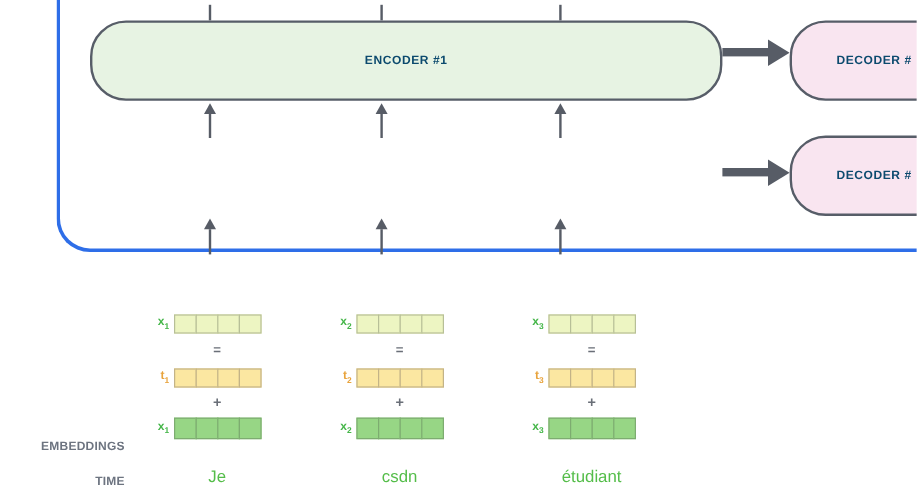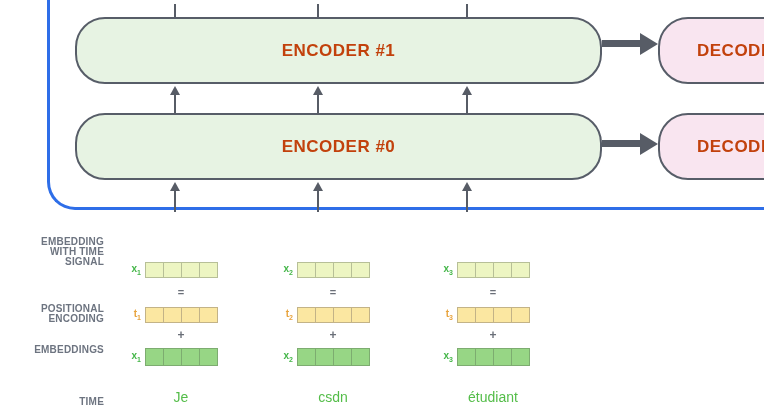--- a/index.html
+++ b/index.html
@@ -10,21 +10,21 @@
   
   .bracket{
     position:absolute;left:47px;top:0;width:717px;height:207px;
     border-left:3px solid #2e6ee8;border-bottom:3px solid #2e6ee8;
     border-bottom-left-radius:28px;
   }
   .stub{position:absolute;width:2px;height:13px;top:4px;background:#575c66;}
   .block{
     position:absolute;width:523px;height:63px;border:2px solid #575d68;
     border-radius:30px;display:flex;align-items:center;justify-content:center;
-    font-weight:bold;font-size:17px;letter-spacing:.5px;color:#c2410c;
+    font-weight:bold;font-size:10px;letter-spacing:.5px;color:#0c4a6e;
   }
   .encoder{left:75px;background:#e7f3e3;}
   .decoder{left:658px;width:276px;background:#f9e5f0;justify-content:flex-start;padding-left:37px;}
   .row1{top:17px;} .row0{top:113px;}
   .arrow-up{position:absolute;width:12px;}
   .arrow-up .head{width:0;height:0;margin:0 auto;
     border-left:5px solid transparent;border-right:5px solid transparent;
     border-bottom:9px solid #575c66;}
   .arrow-up .shaft{width:2px;background:#575c66;margin:0 auto;}
   .mid .shaft{height:20px;} .bot .shaft{height:21px;}
@@ -65,23 +65,20 @@
 
   <div class="bracket"></div>
 
   <div class="stub" style="left:174px"></div>
   <div class="stub" style="left:317px"></div>
   <div class="stub" style="left:466px"></div>
 
   <div class="block encoder row1">
     <span>ENCODER #1</span>
   </div>
-  <div class="block encoder row0">
-    <span>ENCODER #0</span>
-  </div>
 
   <div class="block decoder row1">
     <span>DECODER #</span>
   </div>
   <div class="block decoder row0">
     <span>DECODER #</span>
   </div>
 
   <div class="arrow-up mid" style="left:169px;top:86px">
     <div class="head"></div>
@@ -107,30 +104,21 @@
   <div class="arrow-up bot" style="left:461px;top:182px">
     <div class="head"></div>
     <div class="shaft"></div>
   </div>
 
   <div class="fat-shaft" style="top:40px"></div>
   <div class="fat-head" style="top:33px"></div>
   <div class="fat-shaft" style="top:140px"></div>
   <div class="fat-head" style="top:133px"></div>
 
-  <div class="side-label" style="top:237px">
-    <div>EMBEDDING</div>
-    <div>WITH TIME</div>
-    <div>SIGNAL</div>
-  </div>
-  <div class="side-label" style="top:304px">
-    <div>POSITIONAL</div>
-    <div>ENCODING</div>
-  </div>
-  <div class="side-label" style="top:345px">EMBEDDINGS</div>
+  <div class="side-label" style="top:368px">EMBEDDINGS</div>
   <div class="side-label" style="top:397px">TIME</div>
 
   <div class="col" style="left:121px">
     <span class="vlabel x-col" style="top:3px"><span>x</span><sub>1</sub></span>
     <div class="cells time" style="top:4px">
       <div class="cell"></div>
         <div class="cell"></div>
         <div class="cell"></div>
         <div class="cell"></div>
     </div>

